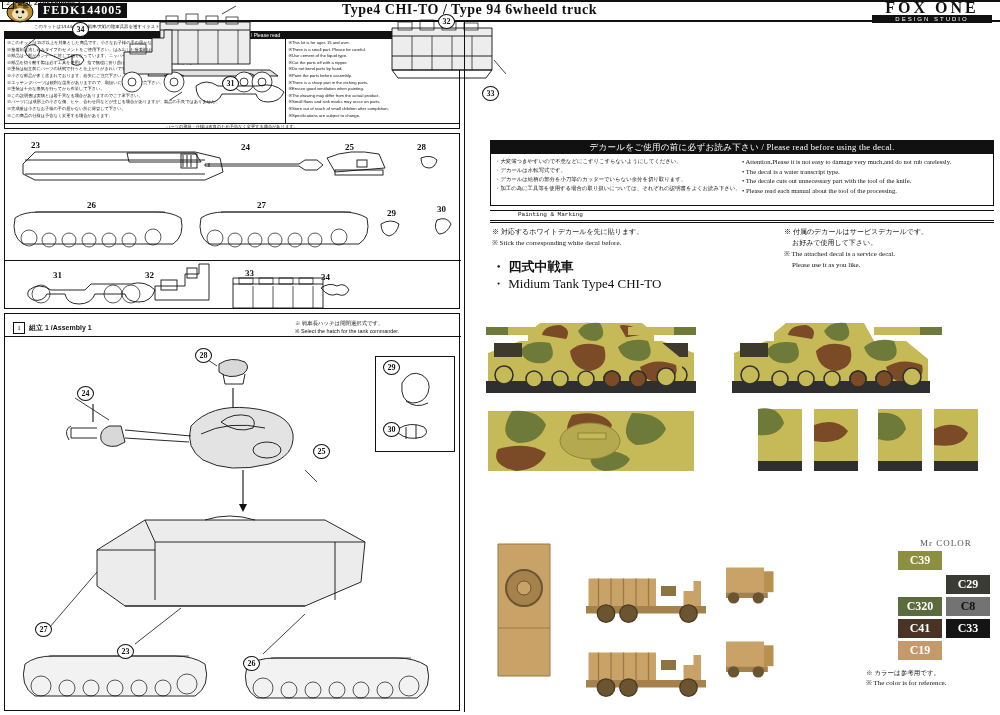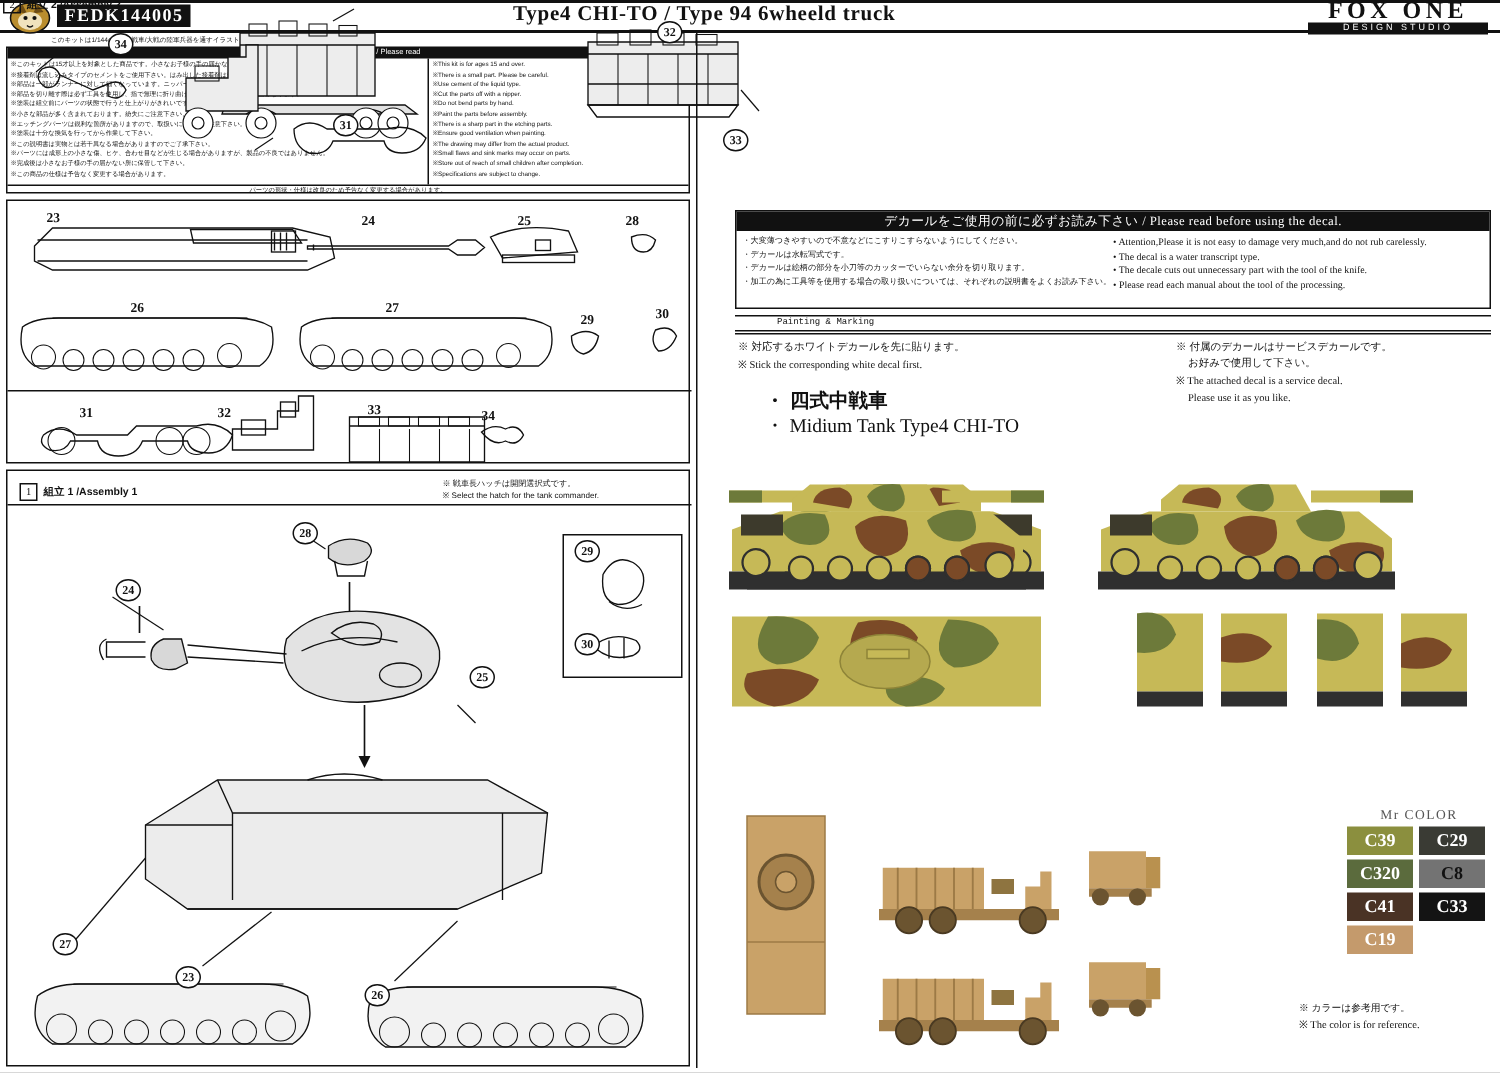--- a/index.html
+++ b/index.html
@@ -61,21 +61,21 @@
   .decal-cols{display:flex;padding:3px 4px 0 4px;}
   .dc{width:50%;}
   .dline{font-size:5.4px;line-height:9px;color:#111;}
   .dline.en{font-family:"Liberation Serif",serif;font-size:6.6px;line-height:9.6px;}
   .pm-bar{position:absolute;left:490px;top:209px;width:504px;}
   .pm-bar .lbl{font-size:6px;font-family:"Liberation Mono",monospace;color:#111;padding-left:28px;}
   .pm-bar .ln{height:1px;background:#111;margin-top:1px;}
   .pm-bar .ln2{height:1px;background:#111;margin-top:2px;}
 
   .mk-note{position:absolute;font-size:7px;line-height:11px;color:#111;}
-  .veh-title{position:absolute;color:#111;margin-left:18px;}
+  .veh-title{position:absolute;color:#111;}
   .veh-title .jp{font-size:13px;font-weight:bold;line-height:17px;}
   .veh-title .en{font-family:"Liberation Serif",serif;font-size:13px;line-height:17px;}
 
   
   .colorchart{position:absolute;left:898px;top:538px;width:96px;}
   .cc-title{font-family:"Liberation Serif",serif;font-size:9px;text-align:center;color:#555;letter-spacing:1px;margin-bottom:3px;}
   .cc-grid{display:flex;flex-wrap:wrap;gap:3px 4px;}
   .chip{
     width:44px;height:19px;line-height:19px;text-align:center;box-sizing:border-box;
     font-family:"Liberation Serif",serif;font-size:12px;font-weight:bold;
@@ -424,21 +424,21 @@
   </div>
 
   <div class="pm-bar">
     <div class="ln"></div>
     <div class="lbl">Painting &amp; Marking</div>
     <div class="ln2"></div>
     <div class="ln"></div>
   </div>
 
   <div class="mk-note" style="left:492px;top:226px;">※ 対応するホワイトデカールを先に貼ります。</div>
-  <div class="mk-note en" style="left:492px;top:238px;font-family:'Liberation Serif',serif;">※ Stick the corresponding white decal first.</div>
+  <div class="mk-note en" style="left:492px;top:238px;font-family:'Liberation Serif',serif;">※ Stick the corresponding white decal before.</div>
 
   <div class="mk-note" style="left:784px;top:226px;">※ 付属のデカールはサービスデカールです。</div>
   <div class="mk-note" style="left:792px;top:237px;">お好みで使用して下さい。</div>
   <div class="mk-note" style="left:784px;top:249px;font-family:'Liberation Serif',serif;">※ The attached decal is a service decal.</div>
   <div class="mk-note" style="left:792px;top:260px;font-family:'Liberation Serif',serif;">Please use it as you like.</div>
 
   <div class="veh-title" style="left:492px;top:258px;">
     <div class="jp">・ 四式中戦車</div>
     <div class="en">・ Midium Tank Type4 CHI-TO</div>
   </div>
@@ -558,21 +558,21 @@
       <circle cx="8" cy="42" r="6" fill="#6b5430"></circle>
         <circle cx="34" cy="42" r="6" fill="#6b5430"></circle>
       <path d="M40 14 h10 v22 h-10 Z" fill="#b9914f"></path>
     </g>
   </svg>
 
   <div class="colorchart">
     <div class="cc-title">Mr COLOR</div>
     <div class="cc-grid" id="ccGrid">
         <div class="chip" style="background: rgb(139, 143, 62); color: rgb(255, 255, 255);">C39</div>
-        <div class="chip" style="background: rgb(58, 59, 52); color: rgb(255, 255, 255);">C29</div>
+        <div class="chip" style="background: rgb(58, 59, 52); color: rgb(255, 255, 255); margin-top: 24px;">C29</div>
         <div class="chip" style="background: rgb(91, 107, 61); color: rgb(255, 255, 255);">C320</div>
         <div class="chip" style="background: #737373; color: rgb(17, 17, 17);">C8</div>
         <div class="chip" style="background: rgb(74, 51, 37); color: rgb(255, 255, 255);">C41</div>
         <div class="chip" style="background: rgb(20, 20, 20); color: rgb(255, 255, 255);">C33</div>
         <div class="chip" style="background: rgb(196, 154, 108); color: rgb(255, 255, 255);">C19</div>
       </div>
   </div>
   <div class="cc-foot">
     <div>※ カラーは参考用です。</div>
     <div class="en">※ The color is for reference.</div>

